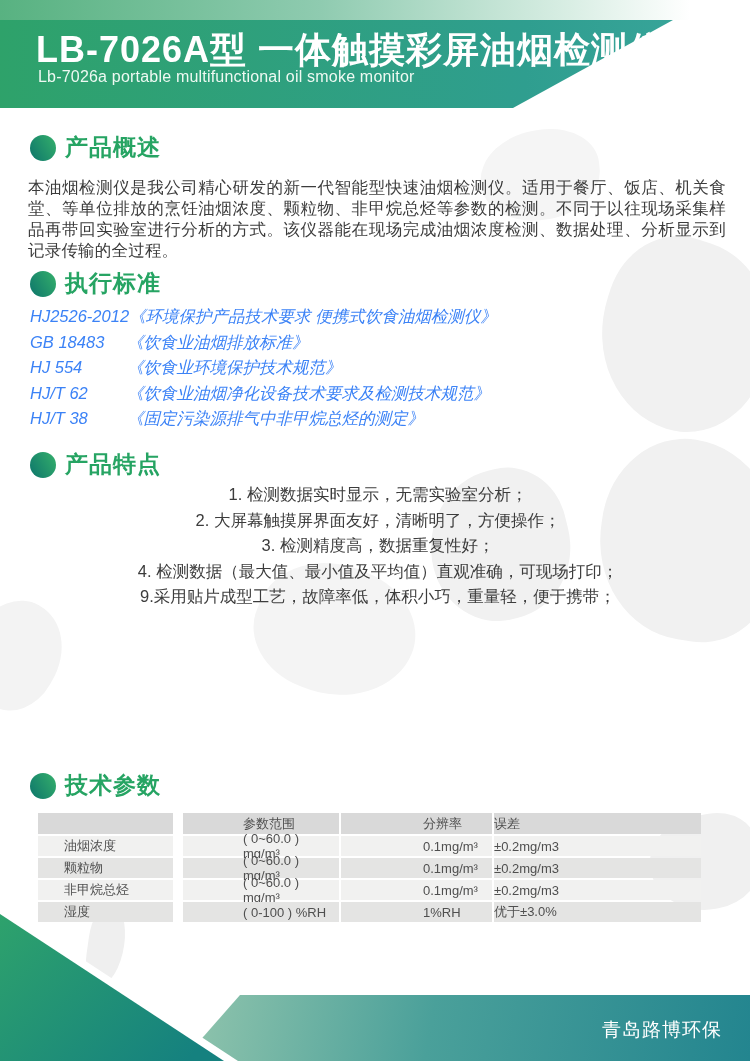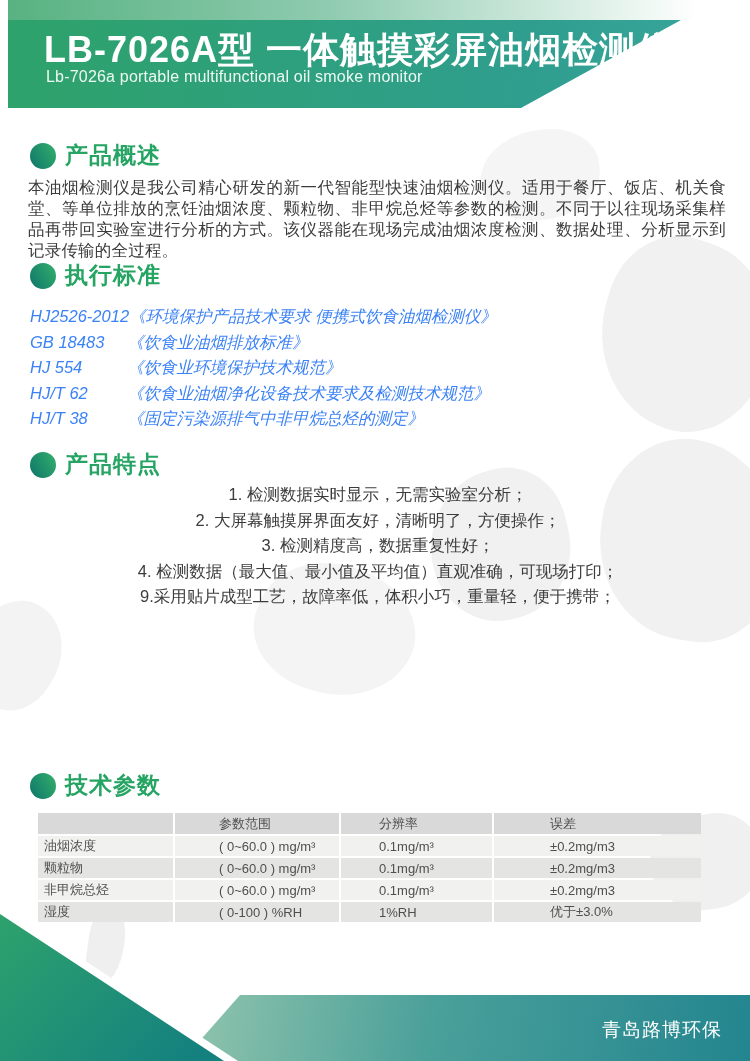--- a/index.html
+++ b/index.html
@@ -17,21 +17,21 @@
   .b3 { left:600px; top:440px; width:180px; height:200px; border-radius:50% 62% 45% 58%; transform:rotate(9deg); }
   .b4 { left:255px; top:565px; width:160px; height:130px; border-radius:55% 48% 60% 45%; transform:rotate(22deg); background:#f4f4f4; }
   .b5 { left:88px; top:905px; width:36px; height:80px; border-radius:48% 52% 60% 40%; transform:rotate(8deg); background:#efefef; }
   .b6 { left:650px; top:815px; width:110px; height:95px; border-radius:55% 45% 52% 60%; transform:rotate(-10deg); background:#f0f0f0; }
   .b7 { left:-30px; top:600px; width:90px; height:110px; border-radius:50% 58% 46% 60%; transform:rotate(30deg); background:#f3f3f3; }
   .b8 { left:480px; top:130px; width:120px; height:90px; border-radius:58% 46% 55% 50%; transform:rotate(-6deg); background:#f5f5f5; }
 
   .fg { position:relative; z-index:1; }
 
   
-  .header { position:absolute; left:8px; top:0; width:664px; height:110px; z-index:2; }
+  .header { position:absolute; left:0; top:0; width:664px; height:110px; z-index:2; }
   .header-strip {
     position:absolute; left:0; top:0; width:712px; height:20px;
     background:linear-gradient(90deg,#58b281 0%,#8fcbb0 45%,#d9eee4 80%,rgba(255,255,255,0) 97%);
   }
   .header-main {
     position:absolute; left:0; top:20px; width:750px; height:88px;
     background:linear-gradient(92deg,#2ea26a 0%,#2f9e8f 70%,#3ba79e 100%);
     clip-path:polygon(0 0, 673px 0, 513px 100%, 0 100%);
   }
   .page-title {
@@ -67,24 +67,24 @@
   .features { position:absolute; left:28px; top:484px; width:700px;text-align:center; }
   .feat-row { height:25.5px; font-size:16.5px; color:#3c3c3c; white-space:nowrap; }
 
   
   .figure { position:absolute; left:0; top:688px; width:750px; height:125px; transform:rotate(-0.6deg); }
 
   
   .spec-table { position:absolute; left:38px; top:813px; width:663px; }
   .spec-row { display:grid; grid-template-columns:135px 164px 151px 207px; column-gap:2px; margin-bottom:2px; }
   .spec-cell { height:20px; display:flex; align-items:center; font-size:13px; color:#4f4f4f; }
-  .spec-cell.c0 { padding-left:6px; }
-  .spec-cell.c1 { padding-left:44px; }
-  .spec-cell.c2 { padding-left:38px; }
-  .spec-cell.c3 { padding-left:56px; }
+  .spec-cell.c0 { padding-left:26px; }
+  .spec-cell.c1 { padding-left:60px;margin-left:8px; }
+  .spec-cell.c2 { padding-left:82px; }
+  .spec-cell.c3 { }
   .row-head .spec-cell { background:#d9d9d9; height:21px; }
   .row-light .spec-cell { background:#f1f1f0; }
   .row-dark .spec-cell { background:#e4e4e3; }
 
   
   .footer-band { position:absolute; left:170px; top:995px; width:580px; height:66px; z-index:1;
     background:linear-gradient(100deg,#96c7ae 0%,#4aa09a 45%,#23858f 100%);
     clip-path:polygon(70px 0, 100% 0, 100% 100%, 12px 100%); }
   .footer-wedge-white { position:absolute; left:0; top:905px; width:238px; height:156px; z-index:2;
     background:#ffffff; clip-path:polygon(0 0, 100% 100%, 0 100%); }
@@ -108,27 +108,27 @@
   <div class="blob b7"></div>
   <div class="blob b8"></div>
 
   <div class="header">
     <div class="header-strip"></div>
     <div class="header-main"></div>
     <div class="page-title">LB-7026A型 一体触摸彩屏油烟检测仪</div>
     <div class="page-subtitle">Lb-7026a portable multifunctional oil smoke monitor</div>
   </div>
 
-  <div class="sec-head fg" style="top:140px;justify-content:space-between;">
+  <div class="sec-head fg" style="top:132px;justify-content:space-between;">
     <span class="sec-dot"></span>
     <span class="sec-title">产品概述</span>
   </div>
   <div class="overview-body fg">本油烟检测仪是我公司精心研发的新一代智能型快速油烟检测仪。适用于餐厅、饭店、机关食堂、等单位排放的烹饪油烟浓度、颗粒物、非甲烷总烃等参数的检测。不同于以往现场采集样品再带回实验室进行分析的方式。该仪器能在现场完成油烟浓度检测、数据处理、分析显示到记录传输的全过程。</div>
 
-  <div class="sec-head fg" style="top:260px;">
+  <div class="sec-head fg" style="top:268px;">
     <span class="sec-dot"></span>
     <span class="sec-title">执行标准</span>
   </div>
   <div class="standards fg">
     <div class="std-row">
       <span class="std-code">HJ2526-2012</span><span>《环境保护产品技术要求 便携式饮食油烟检测仪》</span>
     </div>
     <div class="std-row">
       <span class="std-code">GB 18483</span><span>《饮食业油烟排放标准》</span>
     </div>

